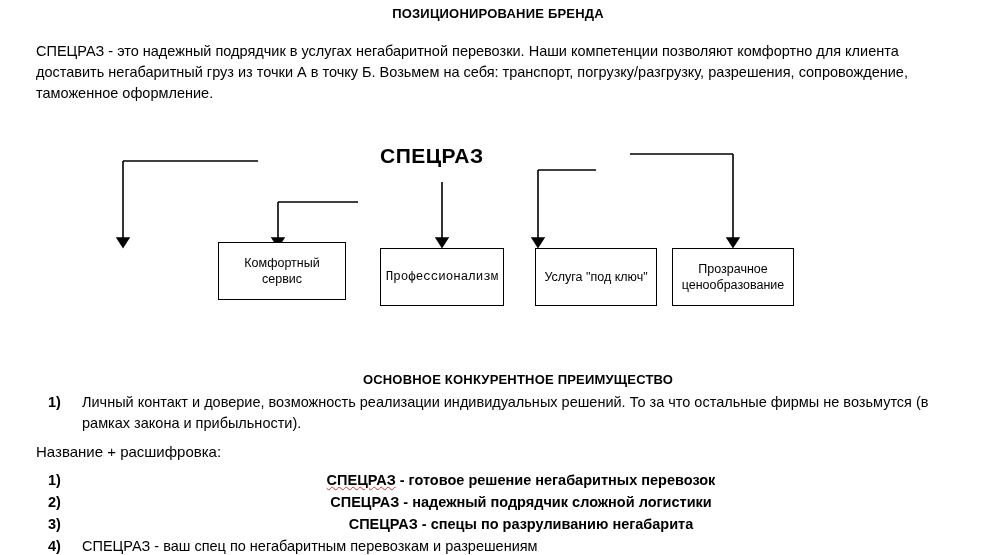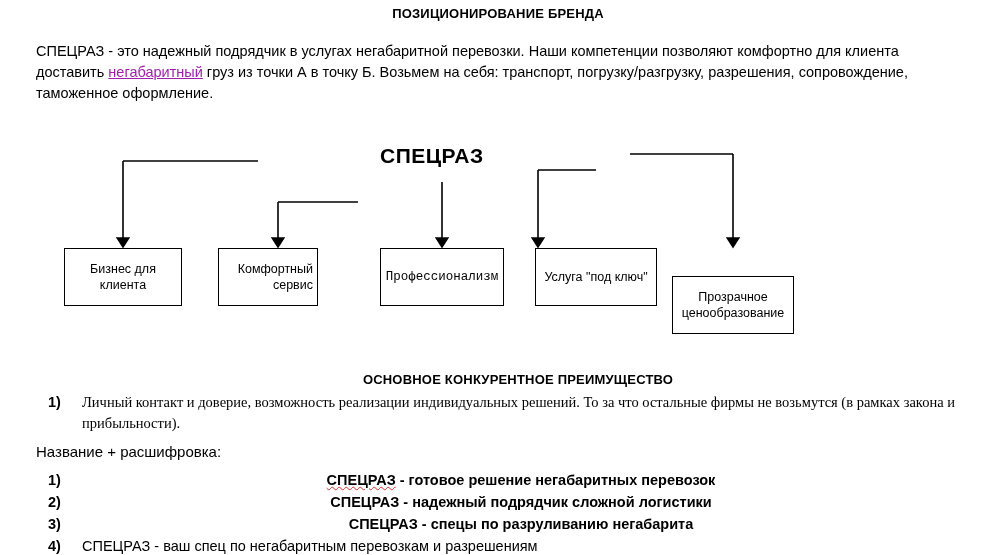--- a/index.html
+++ b/index.html
@@ -46,22 +46,21 @@
   
   #intro-paragraph {
     position: absolute;
     left: 36px;
     top: 26px;
     width: 916px;
     line-height: 21px;
     text-align: left;
   }
   .link-word {
-    color: #a21caf;
-    text-decoration: underline;
+    color: #000000;
   }
 
   
   #brand-diagram {
     position: absolute;
     left: 0;
     top: 130px;
     width: 996px;
     height: 200px;
   }
@@ -80,24 +79,24 @@
     box-sizing: border-box;
     display: flex;
     align-items: center;
     justify-content: center;
     text-align: center;
     font-size: 12.5px;
     line-height: 16px;
     padding: 2px 4px;
   }
   #value-box-0 { left: 64px;  top: 118px; width: 118px; height: 58px; }
-  #value-box-1 { left: 218px; top: 118px; width: 100px; height: 58px; text-align: right; }
+  #value-box-1 { left: 218px; top: 112px; width: 128px; height: 58px; }
   #value-box-2 { left: 380px; top: 118px; width: 124px; height: 58px; font-family: Liberation Mono, monospace; }
   #value-box-3 { left: 535px; top: 118px; width: 122px; height: 58px; }
-  #value-box-4 { left: 672px; top: 118px; width: 122px; height: 58px; margin-top: 28px; }
+  #value-box-4 { left: 672px; top: 118px; width: 122px; height: 58px; }
 
   #diagram-connectors {
     position: absolute;
     left: 0;
     top: 0;
     width: 996px;
     height: 200px;
   }
 
   
@@ -112,21 +111,20 @@
     align-items: flex-start;
     line-height: 21px;
   }
   #advantage-list .adv-num {
     width: 34px;
     flex: 0 0 34px;
     font-weight: bold;
   }
   #advantage-list .adv-text {
     flex: 1 1 auto;
-    font-family: Liberation Serif, serif;
   }
 
   
   #name-decoding-label {
     position: absolute;
     left: 36px;
     top: 443px;
     font-size: 15px;
   }
   #name-list {
@@ -190,23 +188,20 @@
 
       <path d="M442,52 L442,112" stroke="#000000" stroke-width="1.6" fill="none" marker-end="url(#arrowhead)"></path>
 
       <path d="M538,40 L596,40" stroke="#000000" stroke-width="1.6" fill="none"></path>
       <path d="M538,40 L538,112" stroke="#000000" stroke-width="1.6" fill="none" marker-end="url(#arrowhead)"></path>
 
       <path d="M630,24 L733,24" stroke="#000000" stroke-width="1.6" fill="none"></path>
       <path d="M733,24 L733,112" stroke="#000000" stroke-width="1.6" fill="none" marker-end="url(#arrowhead)"></path>
     </svg>
 
-    <div class="value-box" id="value-box-0">
-      <span>Бизнес для клиента</span>
-    </div>
     <div class="value-box" id="value-box-1">
       <span>Комфортный сервис</span>
     </div>
     <div class="value-box" id="value-box-2">
       <span>Профессионализм</span>
     </div>
     <div class="value-box" id="value-box-3">
       <span>Услуга "под ключ"</span>
     </div>
     <div class="value-box" id="value-box-4">

